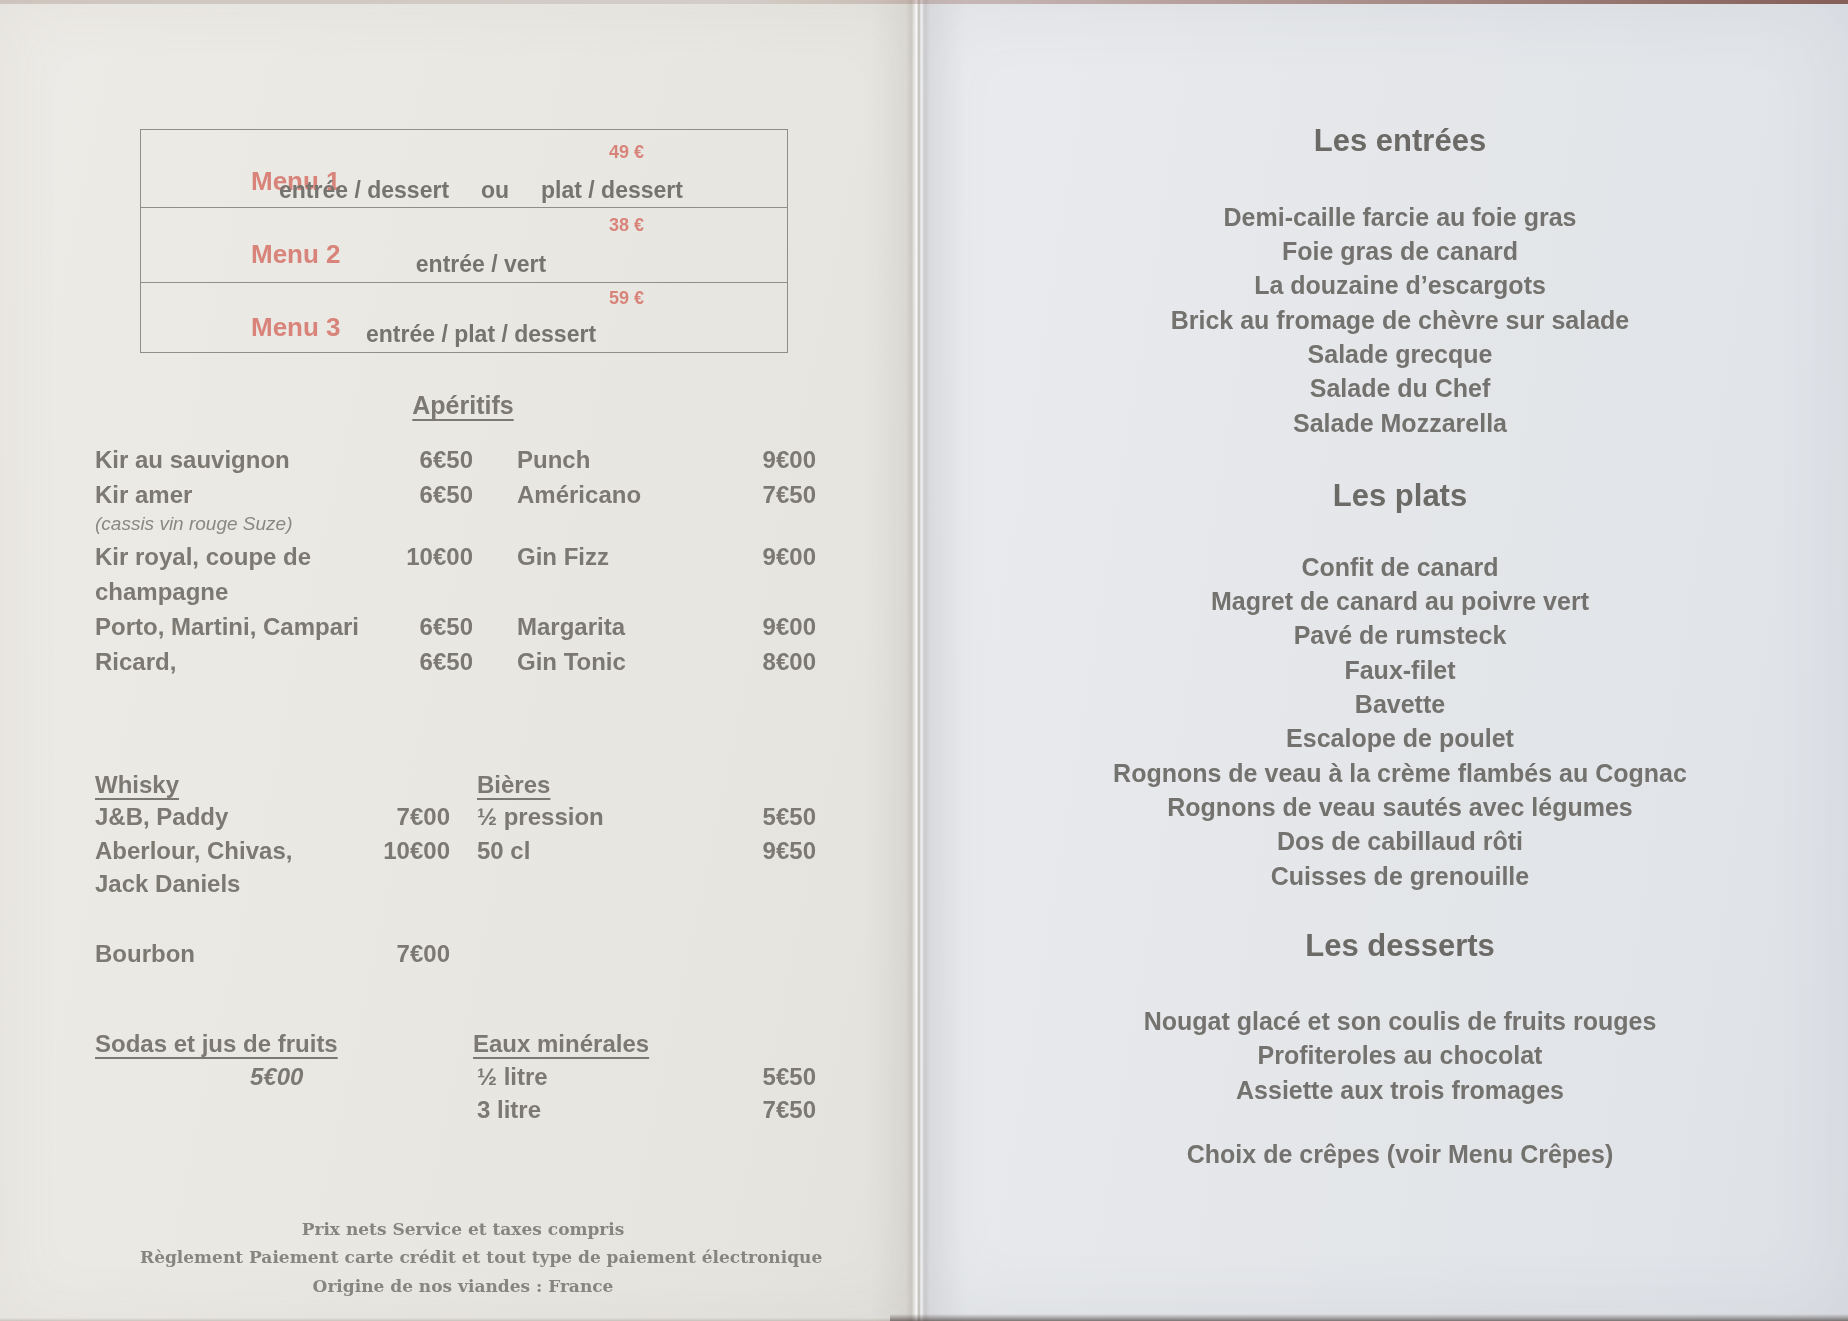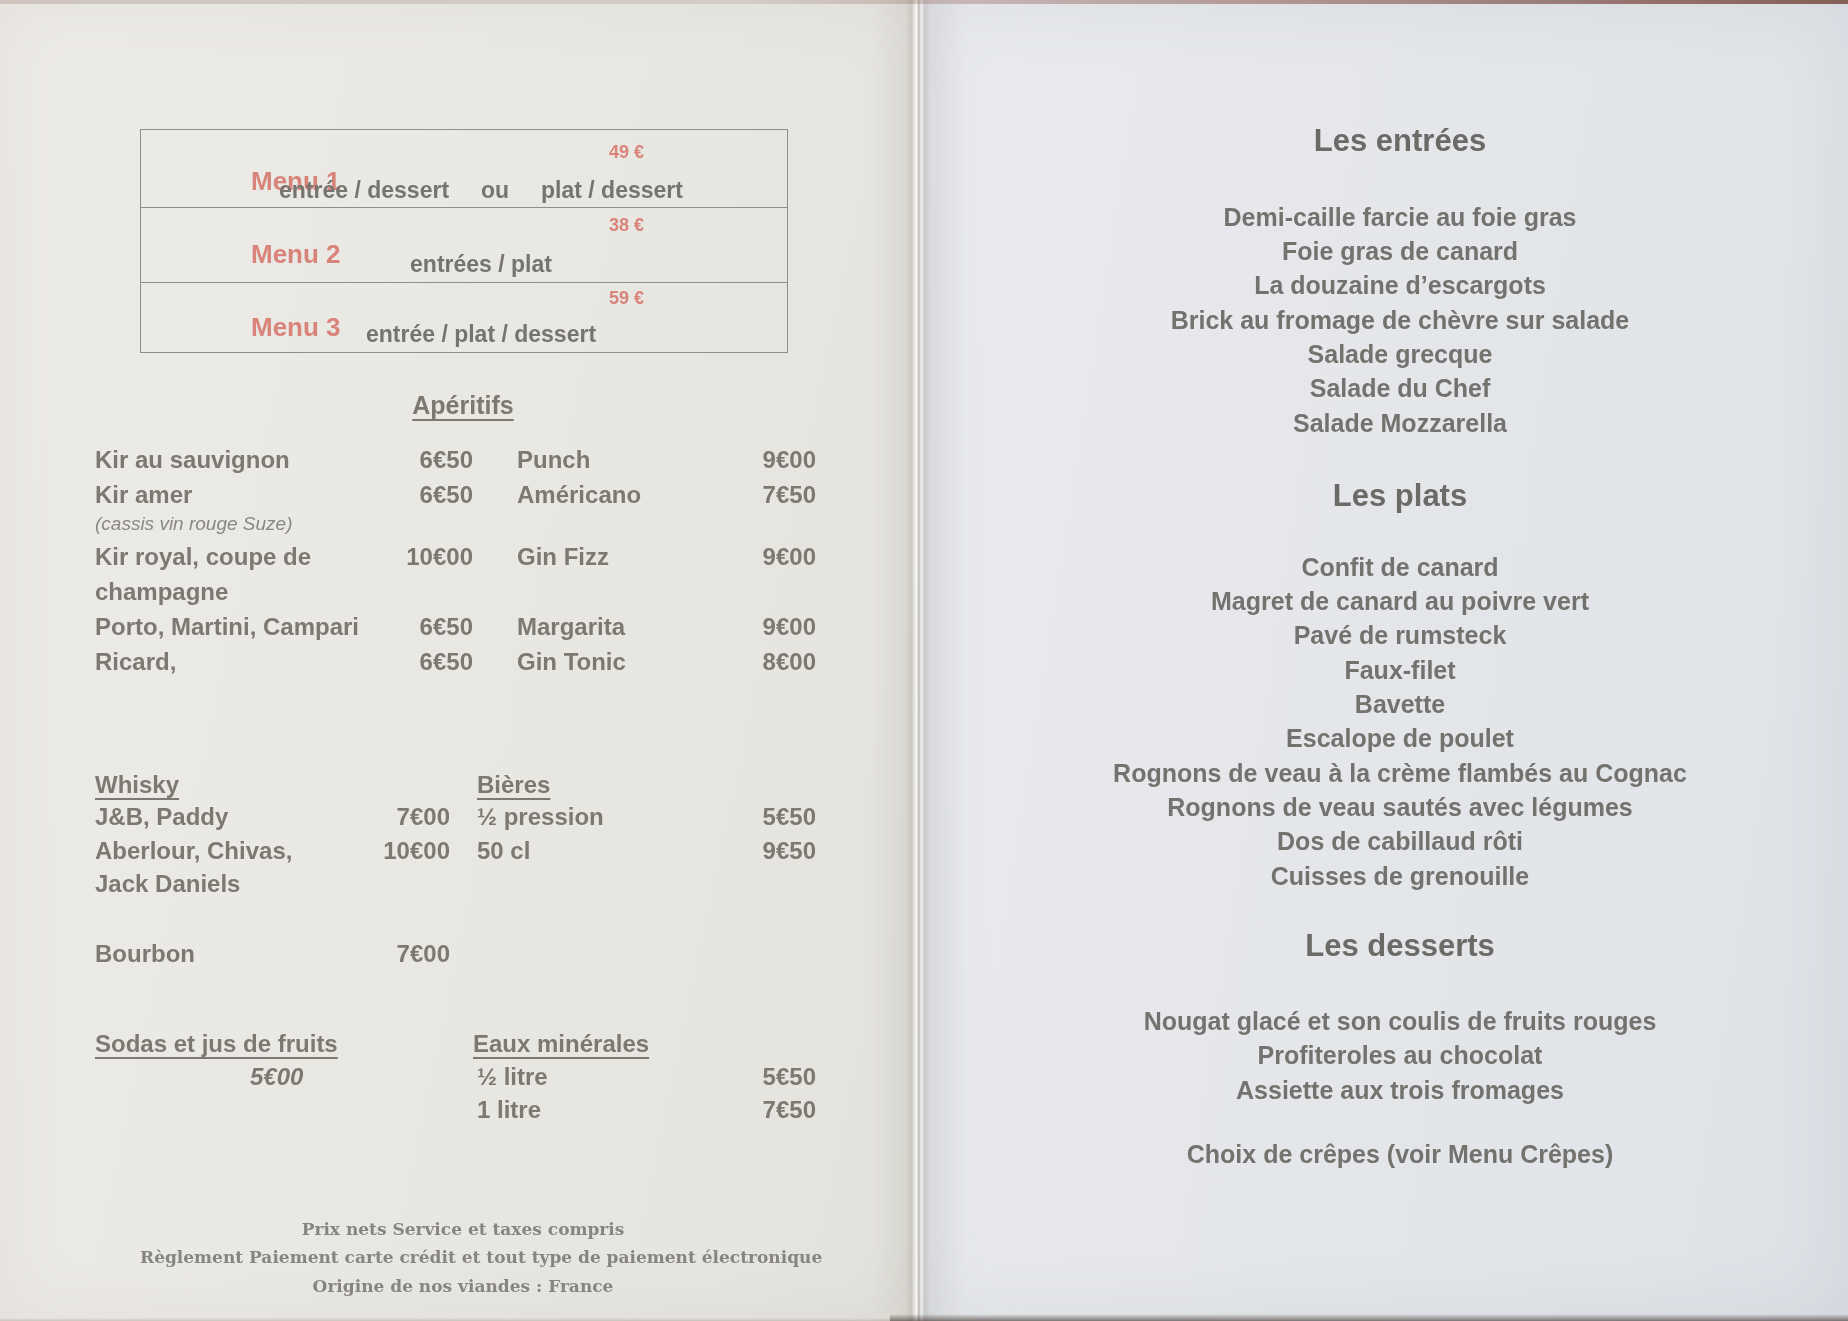--- a/index.html
+++ b/index.html
@@ -99,21 +99,21 @@
     <div class="menu-box">
       <div class="div1"></div>
       <div class="div2"></div>
 
       <span class="mtitle" style="top:12px">Menu 1</span>
       <span class="mprice" style="top:12px">49 €</span>
       <div class="mdesc" style="top:47px">entrée / dessert     ou     plat / dessert</div>
 
       <span class="mtitle" style="top:85px">Menu 2</span>
       <span class="mprice" style="top:85px">38 €</span>
-      <div class="mdesc" style="top:121px">entrées / plat</div>
+      <div class="mdesc" style="top:121px">entrée / vert</div>
 
       <span class="mtitle" style="top:158px">Menu 3</span>
       <span class="mprice" style="top:158px">59 €</span>
       <div class="mdesc" style="top:191px">entrée / plat / dessert</div>
     </div>
 
     <div class="t underl aperitifs-h">Apéritifs</div>
 
     <div class="line" style="top:446px">
       <span class="t c1n">Kir au sauvignon</span>
@@ -179,21 +179,21 @@
     <div class="line" style="top:1030px">
       <span class="t underl c1n">Sodas et jus de fruits</span>
       <span class="t underl" style="left:473px">Eaux minérales</span>
     </div>
     <div class="line" style="top:1063px">
       <span class="t soda-price">5€00</span>
       <span class="t c2nb">½ litre</span>
       <span class="t c2p">5€50</span>
     </div>
     <div class="line" style="top:1096px">
-      <span class="t c2nb">1 litre</span>
+      <span class="t c2nb">3 litre</span>
       <span class="t c2p">7€50</span>
     </div>
 
     <div class="footer-line" style="top:1219px">Prix nets Service et taxes compris</div>
     <div class="footer-line" style="top:1247px">Règlement Paiement carte crédit et tout type de paiement électronique</div>
     <div class="footer-line" style="top:1276px">Origine de nos viandes : France</div>
   </div>
 
   <div class="page page-right"></div>
 

